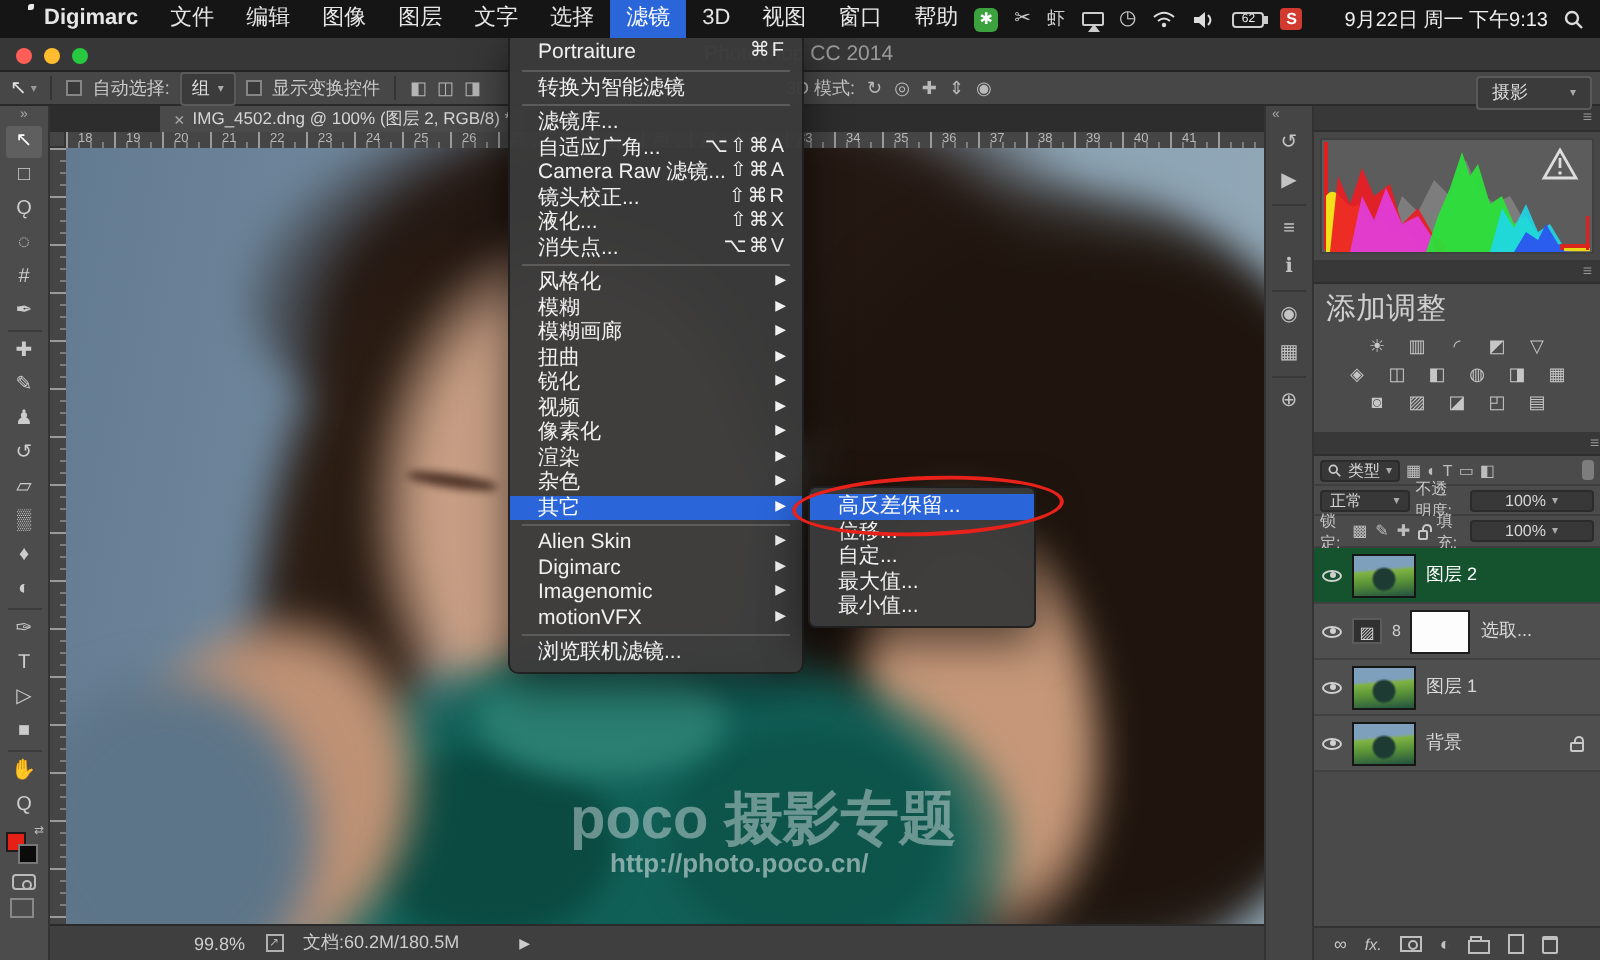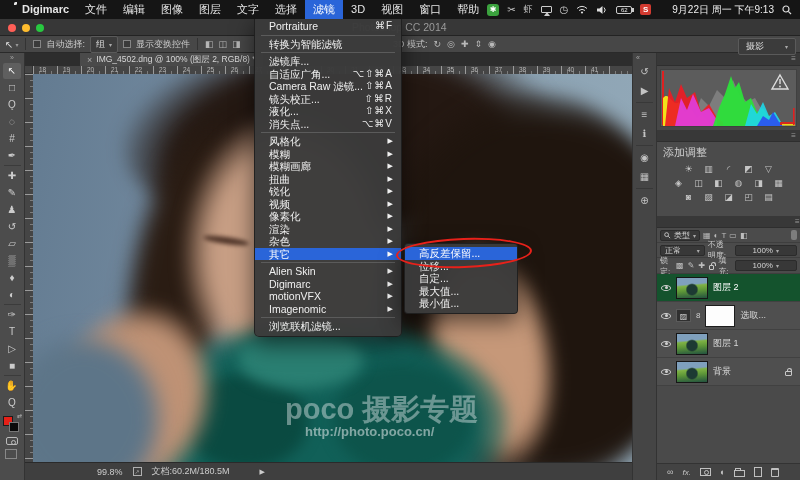--- a/index.html
+++ b/index.html
@@ -148,21 +148,21 @@
   .ptab{padding:1px 8px 0 8px;font-size:15px;color:#9d9d9d;white-space:nowrap;margin-top:14px;}
   .ptab.active{background:#4d4d4d;color:#e2e2e2;}
   .pmenu{margin-left:auto;color:#9a9a9a;font-size:8px;padding:1px 4px 0 0;}
 
   .histo-tabs{top:0;height:13px;}
   .histo-body{position:absolute;left:0;top:13px;width:143px;height:64px;background:#474747;padding:3px;}
   .histo-frame{position:relative;width:137px;height:58px;background:#5c5c5c;border:1px solid #404040;}
 
   .adj-tabs{top:77px;height:12px;}
   .adj-body{position:absolute;left:0;top:89px;width:143px;height:74px;background:#4b4b4b;}
-  .addlbl{font-size:11px;color:#cfcfcf;padding:3px 0 1px 6px;}
+  .addlbl{font-size:15px;color:#cfcfcf;padding:3px 0 1px 6px;}
   .adj-row{display:flex;justify-content:center;gap:6px;margin-top:2px;}
   .adj-chip{width:14px;height:12px;line-height:12px;text-align:center;font-size:9px;color:#c6c6c6;}
 
   .lay-tabs{top:163px;height:12px;}
   .lay-filter{position:absolute;left:0;top:175px;width:143px;height:15px;background:#4b4b4b;
     display:flex;align-items:center;gap:3px;padding:0 3px;border-bottom:1px solid #3e3e3e;}
   .kinddrop{display:inline-flex;align-items:center;gap:3px;background:#383838;border:1px solid #2b2b2b;
     border-radius:2px;padding:0 3px;height:11px;font-size:8px;color:#d5d5d5;}
   .lfico{font-size:8px;color:#bdbdbd;}
   .ltoggle{margin-left:auto;width:6px;height:10px;background:#7d7d7d;border-radius:2px;}
@@ -649,25 +649,25 @@
       <div class="fm-sep"></div>
       <div class="fm-item">
         <span class="fm-label">Alien Skin</span>
         <span class="fm-arrow">▶</span>
       </div>
       <div class="fm-item">
         <span class="fm-label">Digimarc</span>
         <span class="fm-arrow">▶</span>
       </div>
       <div class="fm-item">
+        <span class="fm-label">Imagenomic</span>
+        <span class="fm-arrow">▶</span>
+      </div>
+      <div class="fm-item">
         <span class="fm-label">motionVFX</span>
-        <span class="fm-arrow">▶</span>
-      </div>
-      <div class="fm-item">
-        <span class="fm-label">Imagenomic</span>
         <span class="fm-arrow">▶</span>
       </div>
       <div class="fm-sep"></div>
       <div class="fm-item">
         <span class="fm-label">浏览联机滤镜...</span>
       </div>
     </div>
 
   <div class="submenu" id="sm-items">
       <div class="sm-item active">

